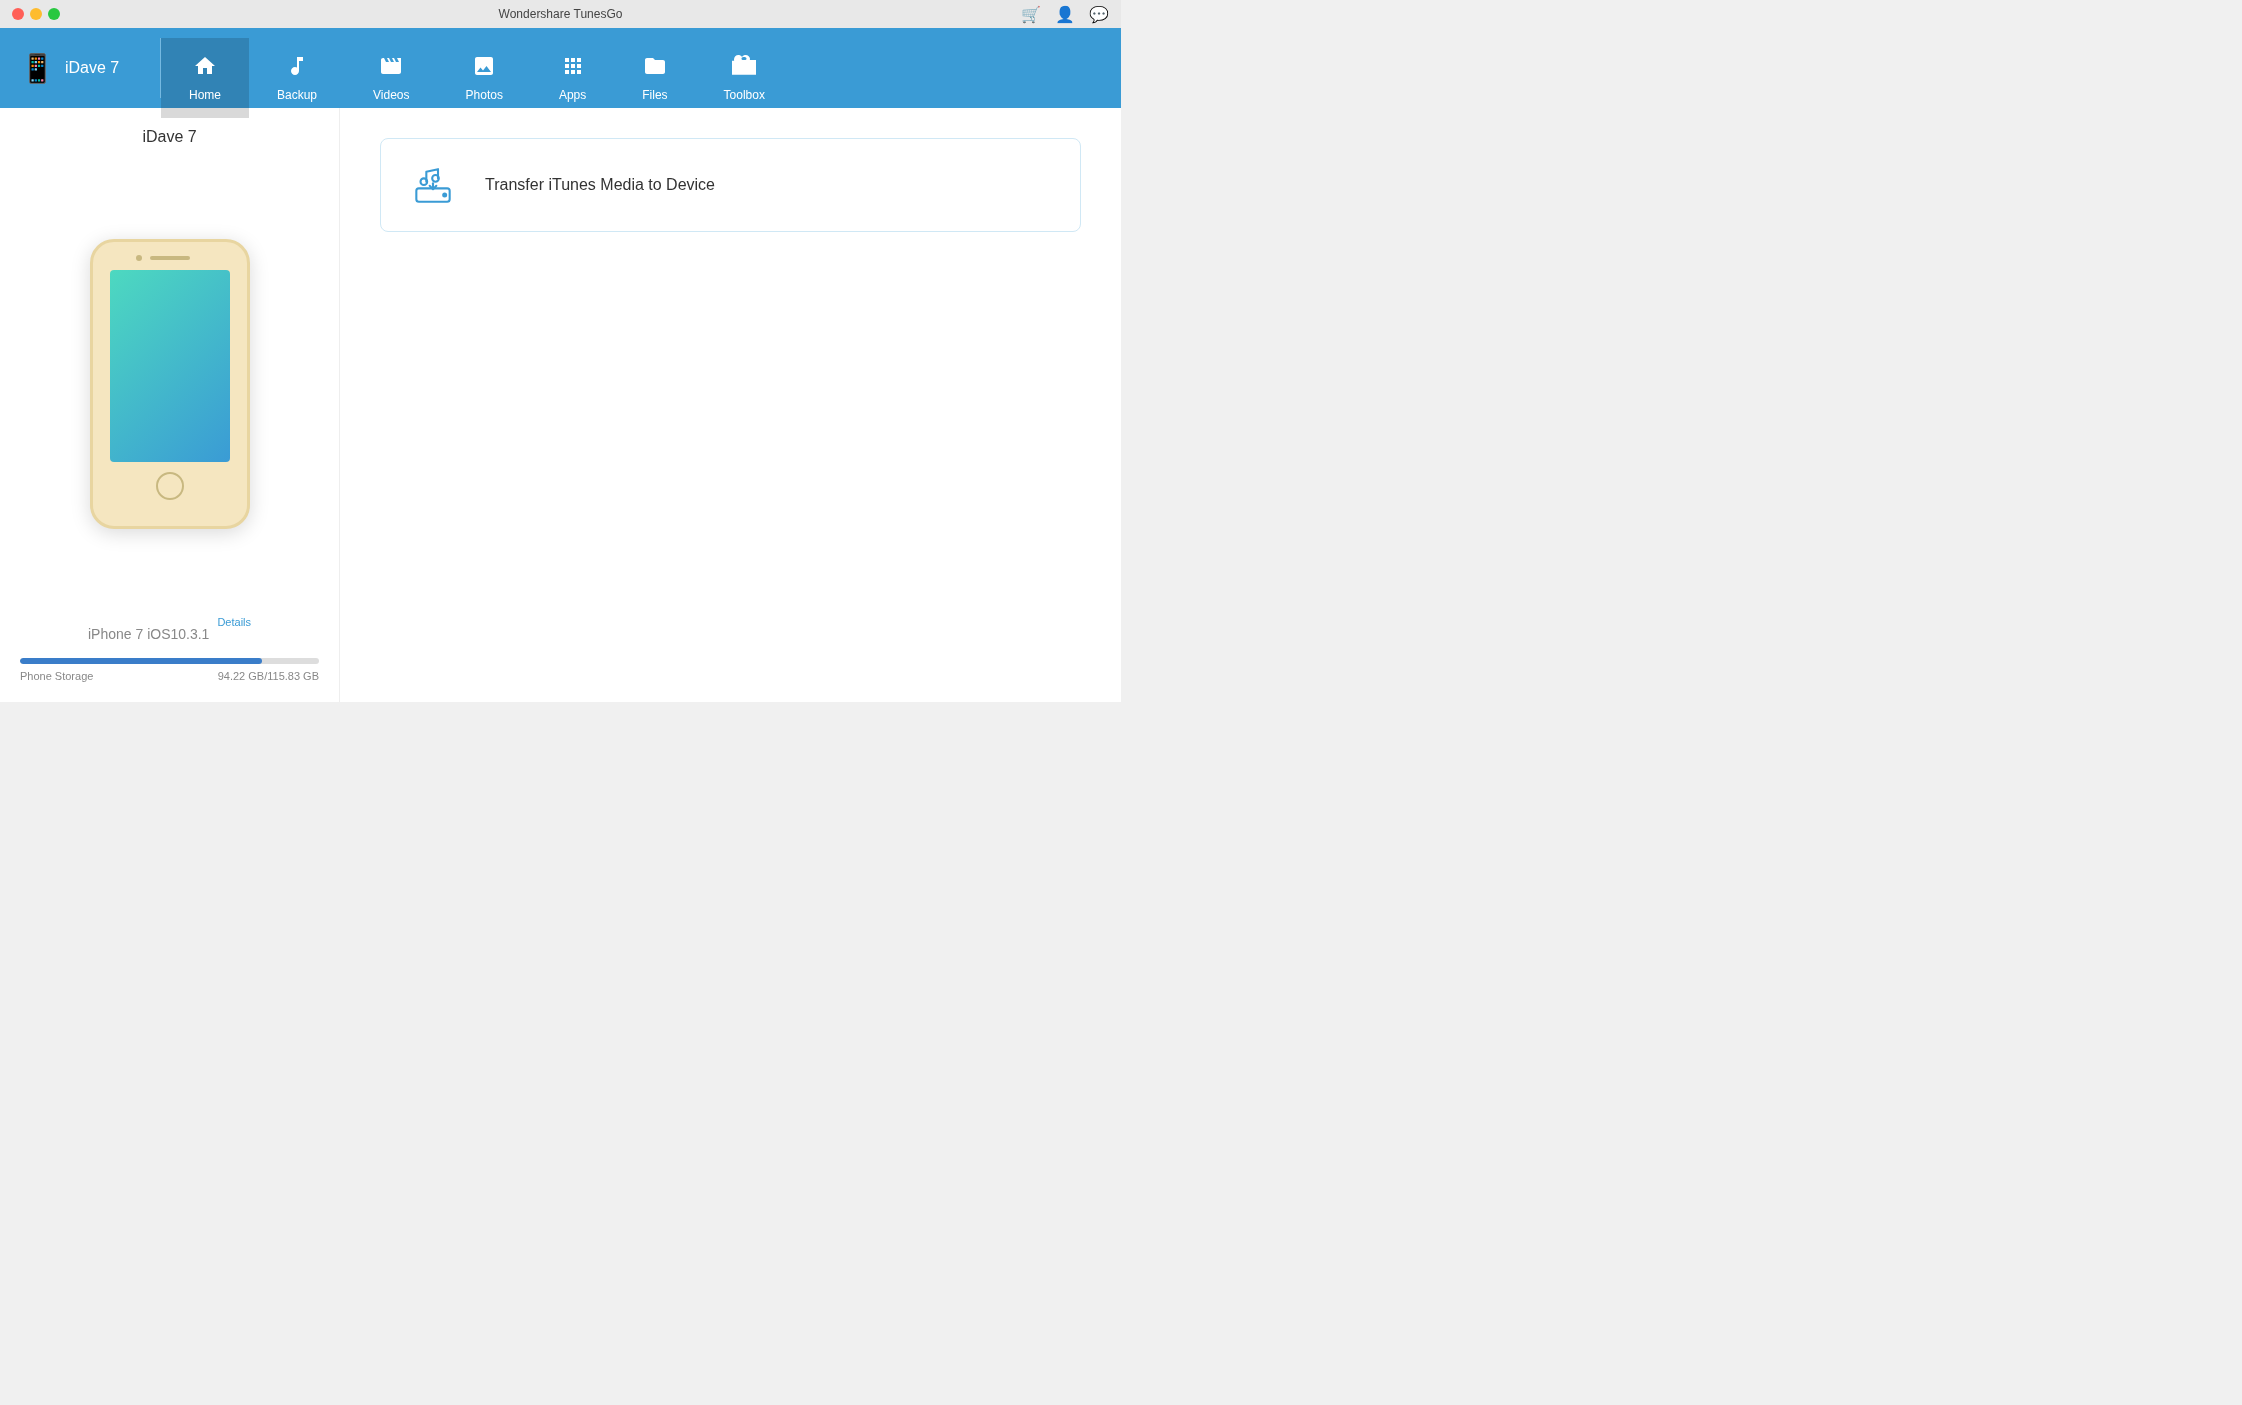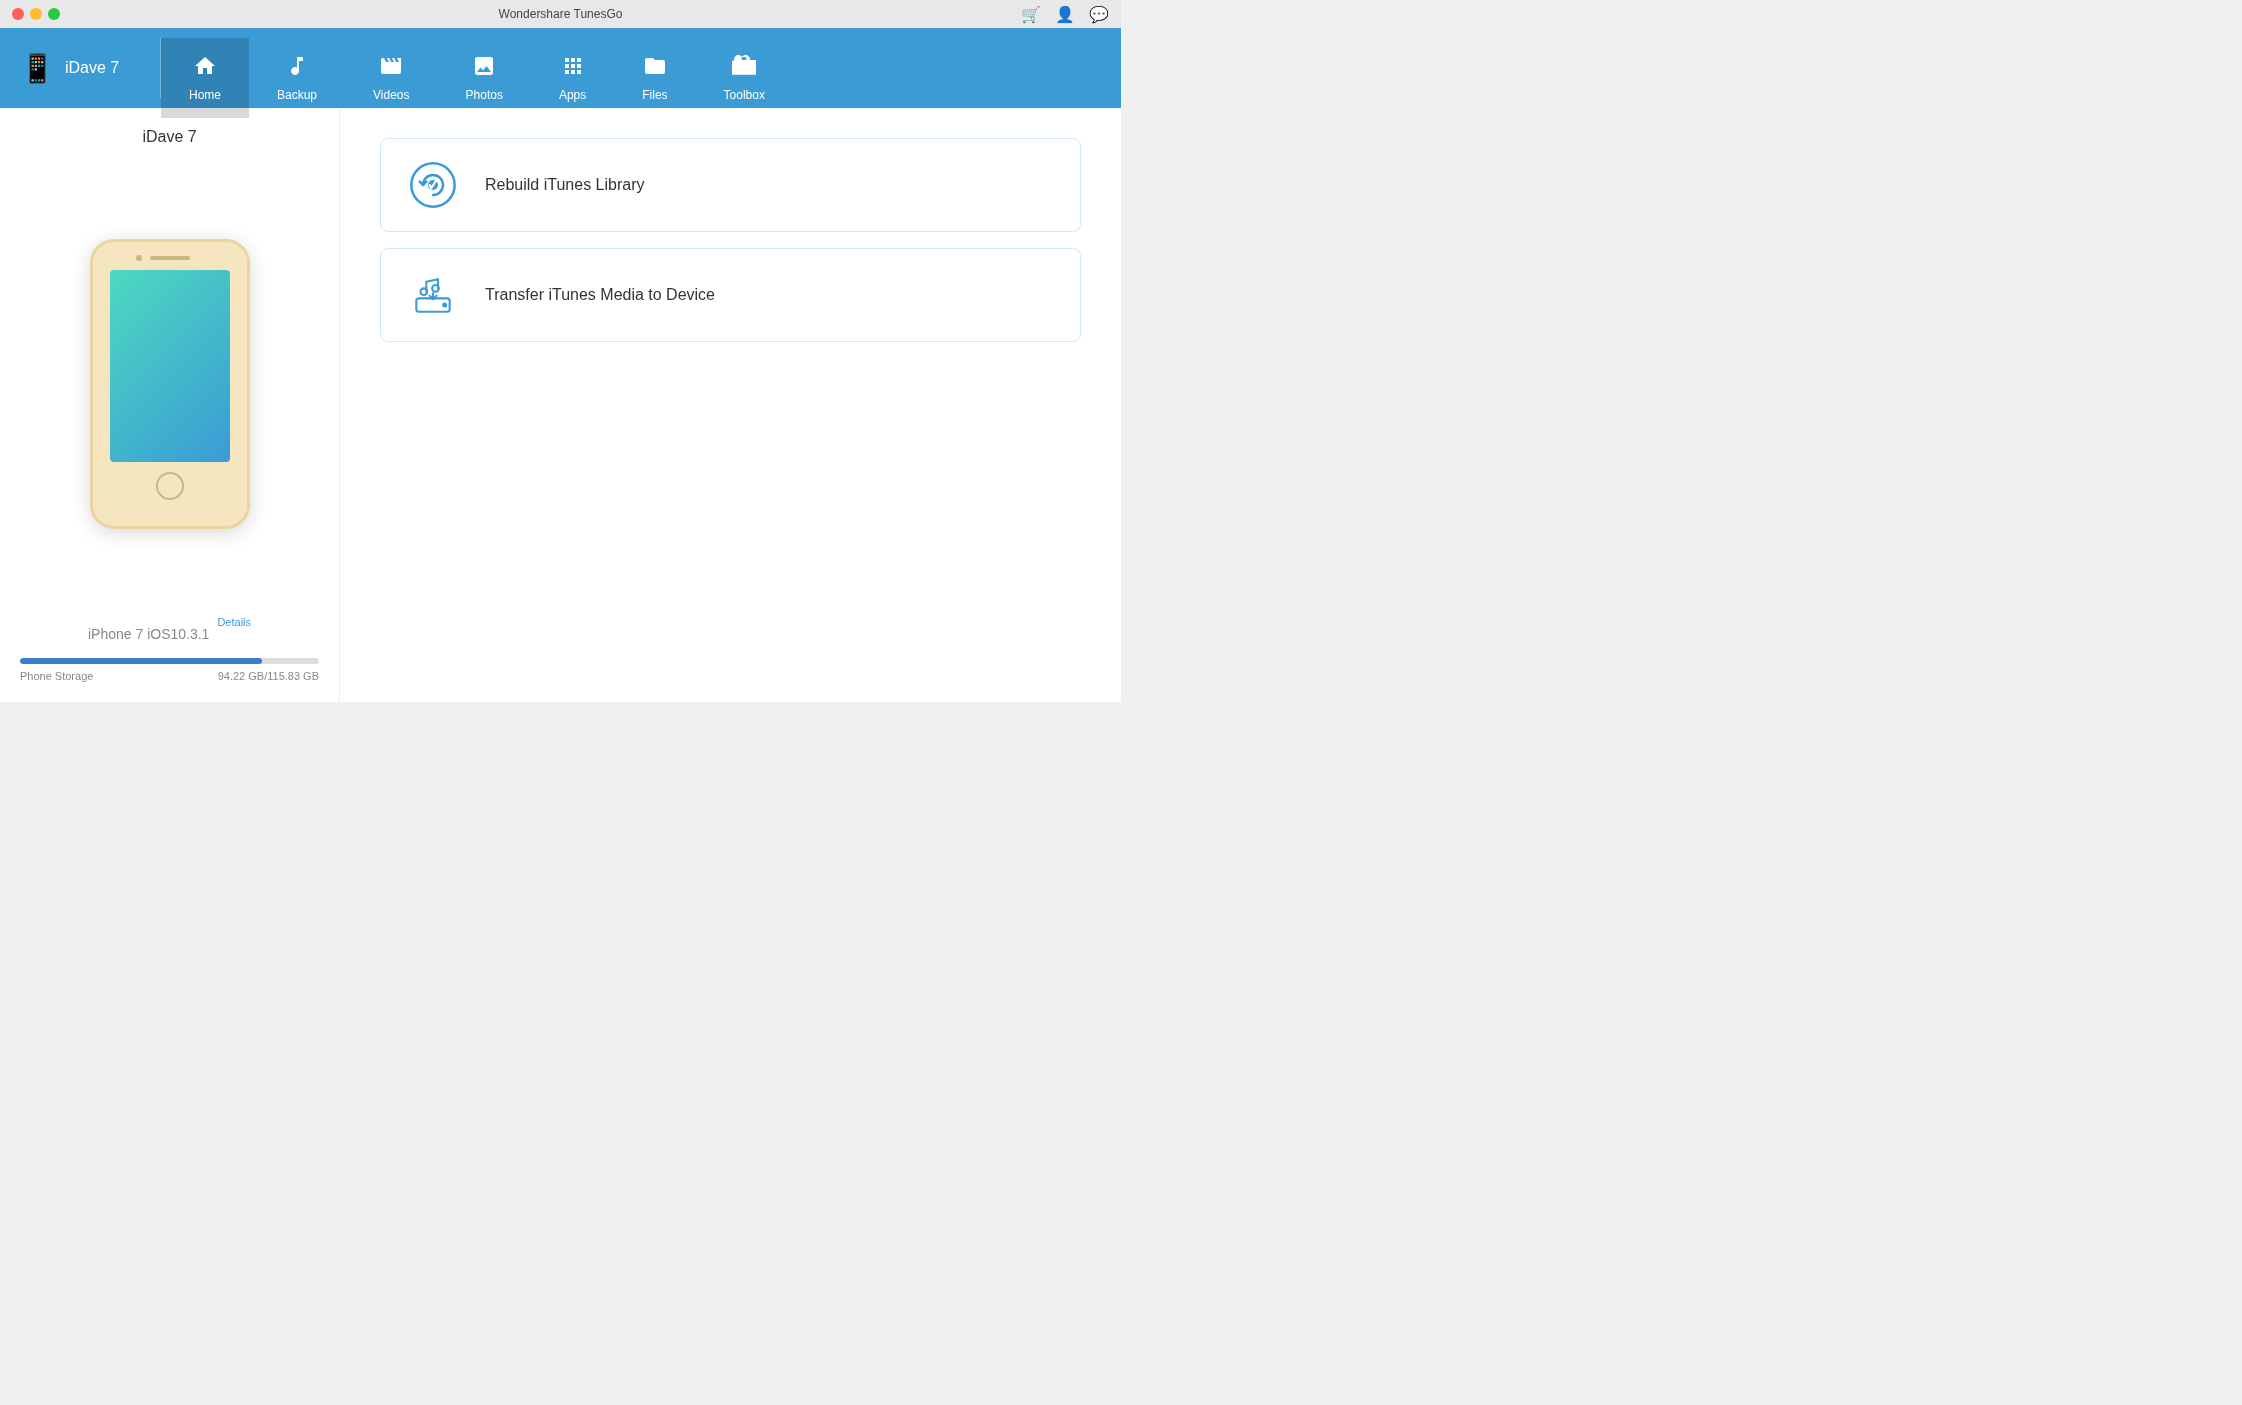--- a/index.html
+++ b/index.html
@@ -393,36 +393,24 @@
         <div class="storage-labels">
           <span>Phone Storage</span>
           <span>94.22 GB/115.83 GB</span>
         </div>
       </div>
     </div>
   </div>
 
   <div class="right-panel">
 
+
     <div class="action-card">
       <div class="action-icon-wrap">
         <svg class="icon-svg" viewBox="0 0 60 60" fill="none" xmlns="http://www.w3.org/2000/svg">
-          <circle cx="30" cy="30" r="26" stroke="#3a9bd5" stroke-width="3" fill="none"></circle>
-          <path d="M18 30 A12 12 0 1 1 30 42" stroke="#3a9bd5" stroke-width="3" fill="none" stroke-linecap="round"></path>
-          <path d="M14 26 L18 30 L22 26" stroke="#3a9bd5" stroke-width="3" fill="none" stroke-linecap="round" stroke-linejoin="round"></path>
-          <circle cx="30" cy="30" r="6" fill="#3a9bd5"></circle>
-          <path d="M26 30 L28 34 L34 24" stroke="white" stroke-width="2.5" fill="none" stroke-linecap="round" stroke-linejoin="round"></path>
-        </svg>
-      </div>
-      <span class="action-title">Rebuild iTunes Library</span>
-    </div>
-
-    <div class="action-card">
-      <div class="action-icon-wrap">
-        <svg class="icon-svg" viewBox="0 0 60 60" fill="none" xmlns="http://www.w3.org/2000/svg">
 
           <rect x="10" y="34" width="40" height="16" rx="3" stroke="#3a9bd5" stroke-width="2.5" fill="none"></rect>
           <circle cx="44" cy="42" r="3" fill="#3a9bd5"></circle>
 
           <path d="M22 26 L22 14 L36 11 L36 22" stroke="#3a9bd5" stroke-width="2.5" fill="none" stroke-linecap="round" stroke-linejoin="round"></path>
           <circle cx="19" cy="26" r="4" stroke="#3a9bd5" stroke-width="2.5" fill="none"></circle>
           <circle cx="33" cy="22" r="4" stroke="#3a9bd5" stroke-width="2.5" fill="none"></circle>
 
           <path d="M30 28 L30 34" stroke="#3a9bd5" stroke-width="2.5" stroke-linecap="round"></path>
           <path d="M26 31 L30 35 L34 31" stroke="#3a9bd5" stroke-width="2.5" fill="none" stroke-linecap="round" stroke-linejoin="round"></path>

